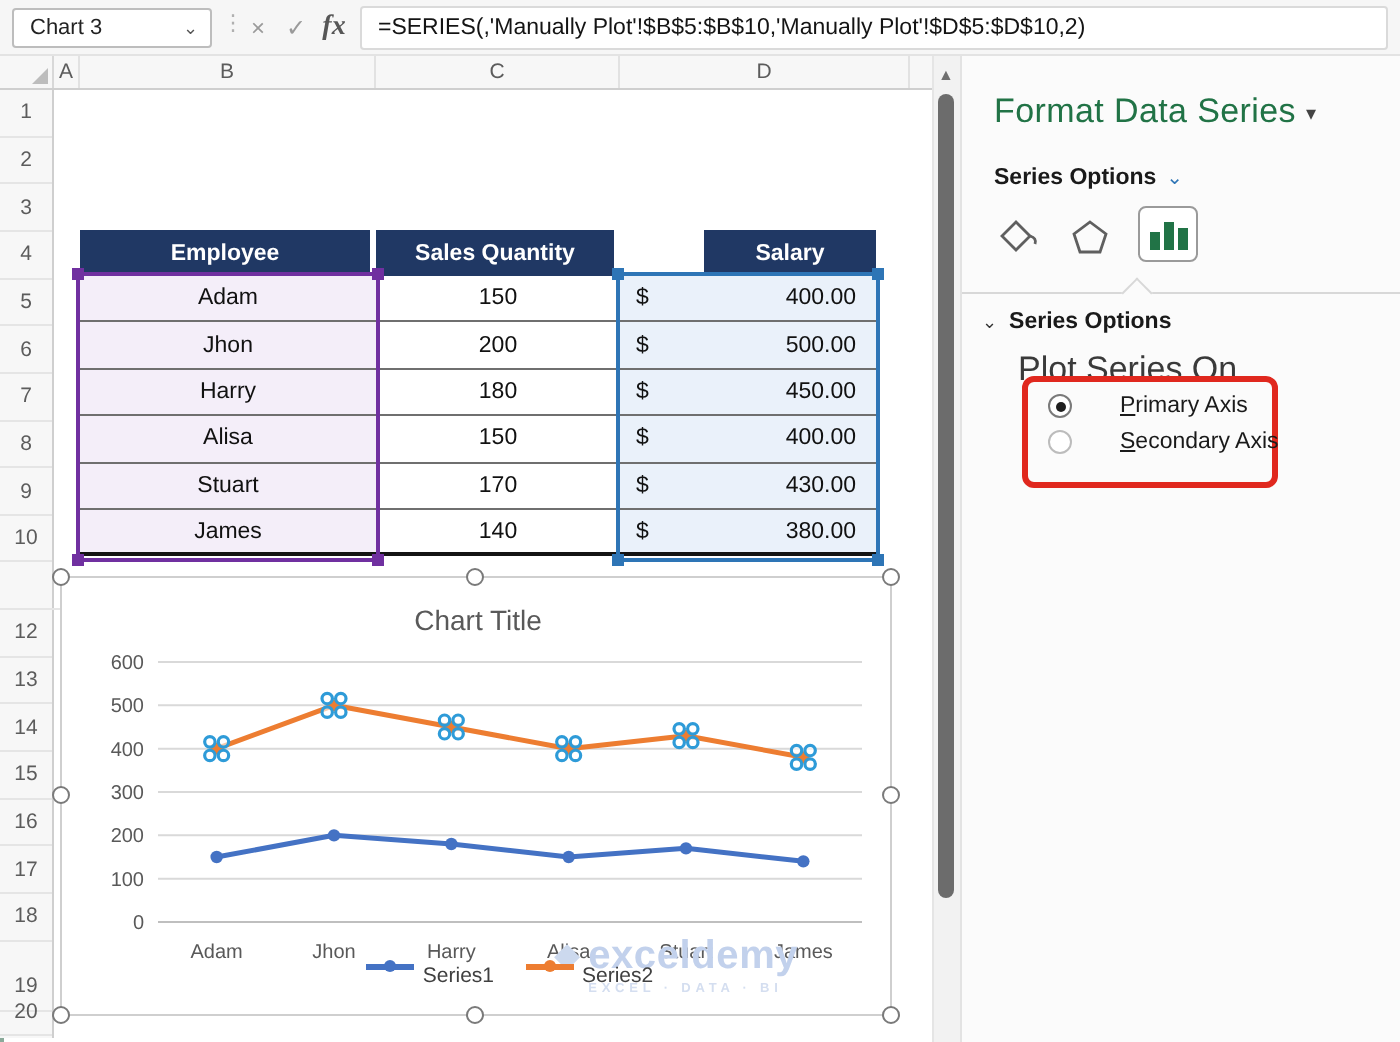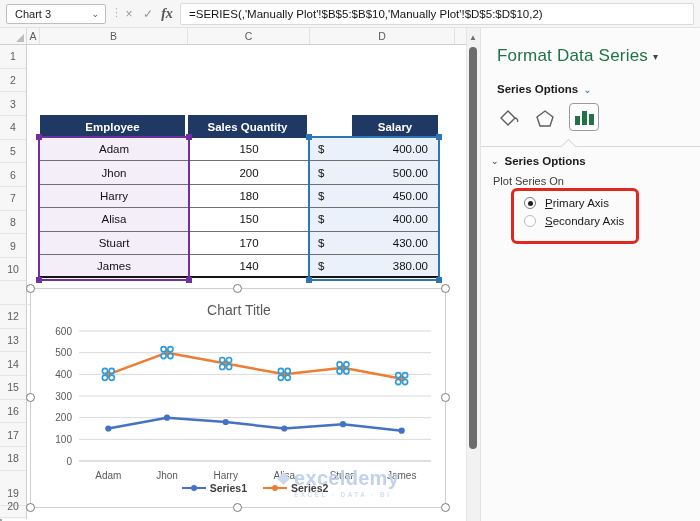--- a/index.html
+++ b/index.html
@@ -46,21 +46,21 @@
   .range-d{left:308px;top:136px;width:132px;height:145px;border:2px solid #2e75b6;}
   .handle-sq{position:absolute;width:6px;height:6px;box-sizing:border-box;}
   .range-b .handle-sq{background:#7030a0;}
   .range-d .handle-sq{background:#2e75b6;}
   .h-tl{left:-4px;top:-4px;} .h-tr{right:-4px;top:-4px;} .h-bl{left:-4px;bottom:-4px;} .h-br{right:-4px;bottom:-4px;}
 
   
   .chart-box{position:absolute;left:30px;top:288px;width:416px;height:220px;background:#fff;border:1px solid #cfcfcf;box-sizing:border-box;}
   .chart-handle{position:absolute;width:9px;height:9px;border-radius:50%;background:#fff;border:1.5px solid #7a7a7a;box-sizing:border-box;z-index:6;}
   .chart-legend{position:absolute;left:48px;width:352px;top:193px;display:flex;justify-content:center;gap:16px;z-index:2;}
-  .legend-item{display:flex;align-items:center;gap:4px;font-size:10.5px;color:#404040;font-weight:bold;}
+  .legend-item{display:flex;gap:4px;font-size:10.5px;color:#404040;}
   .legend-line{width:24px;height:2.6px;position:relative;}
   .legend-line:after{content:"";position:absolute;left:50%;top:50%;transform:translate(-50%,-50%);width:6px;height:6px;border-radius:50%;background:inherit;}
   .watermark{position:absolute;left:246px;top:179px;display:flex;gap:4px;align-items:flex-start;z-index:1;}
   .wm-cube{color:#ccd9ee;font-size:17px;line-height:1;margin-top:1px;}
   .wm-brand{color:#c2d1ec;font-size:20px;font-weight:bold;line-height:1;letter-spacing:.3px;}
   .wm-tagline{color:#d4def0;font-size:6.5px;letter-spacing:2.4px;margin-top:3px;font-weight:bold;}
 
   
   .scrollbar{position:absolute;left:466px;top:28px;width:14px;height:493px;background:#f2f2f2;border-left:1px solid #e5e5e5;box-sizing:border-box;}
   .scroll-up{position:absolute;left:466px;top:31px;width:14px;height:12px;color:#6f6f6f;font-size:8px;display:flex;align-items:center;justify-content:center;}
@@ -74,23 +74,23 @@
   .p-subhead .chev-blue{color:#2e75b6;font-size:10px;font-weight:normal;}
   .p-icons{position:absolute;left:16px;top:73px;display:flex;align-items:flex-end;gap:12px;height:30px;}
   .icon-plain{width:24px;height:24px;display:flex;align-items:center;justify-content:center;}
   .chart-icon-btn{width:30px;height:28px;border:1px solid #9a9a9a;border-radius:4px;background:#fff;display:flex;align-items:flex-end;justify-content:center;gap:2px;padding-bottom:5px;box-sizing:border-box;}
   .bar{width:5px;background:#217346;}
   .bar1{height:9px;} .bar2{height:14px;} .bar3{height:11px;}
   .p-divider{position:absolute;left:0;right:0;top:118px;border-top:1px solid #d8d8d8;}
   .p-notch{position:absolute;left:82px;top:113px;width:10px;height:10px;background:#fbfbfb;border-left:1px solid #d8d8d8;border-top:1px solid #d8d8d8;transform:rotate(45deg);}
   .p-section{position:absolute;left:10px;top:127px;display:flex;align-items:center;gap:6px;font-weight:bold;font-size:11.5px;color:#1a1a1a;}
   .p-section .chev{font-size:9px;color:#333;font-weight:normal;}
-  .p-plot-label{position:absolute;left:12px;top:147px;font-size:11px;color:#3a3a3a;}
+  .p-plot-label{position:absolute;left:28px;top:147px;font-size:17px;color:#3a3a3a;}
   .red-box{position:absolute;left:30px;top:160px;width:128px;height:56px;border:3px solid #e0281e;border-radius:6px;box-sizing:border-box;}
-  .radio-row{position:absolute;left:43px;display:flex;align-items:center;gap:9px;font-size:11.5px;color:#1a1a1a;}
+  .radio-row{position:absolute;left:43px;display:flex;align-items:center;gap:24px;font-size:11.5px;color:#1a1a1a;}
   .rr1{top:169px;} .rr2{top:187px;}
   .radio{width:12px;height:12px;border-radius:50%;background:#fff;position:relative;box-sizing:border-box;flex:0 0 auto;}
   .radio.on{border:1px solid #7a7a7a;}
   .radio.on:after{content:"";position:absolute;left:2.5px;top:2.5px;width:5px;height:5px;background:#1f1f1f;border-radius:50%;}
   .radio.off{border:1px solid #bcbcbc;}
   .accel{text-decoration:underline;}
 </style>
 </head>
 <body>
 

